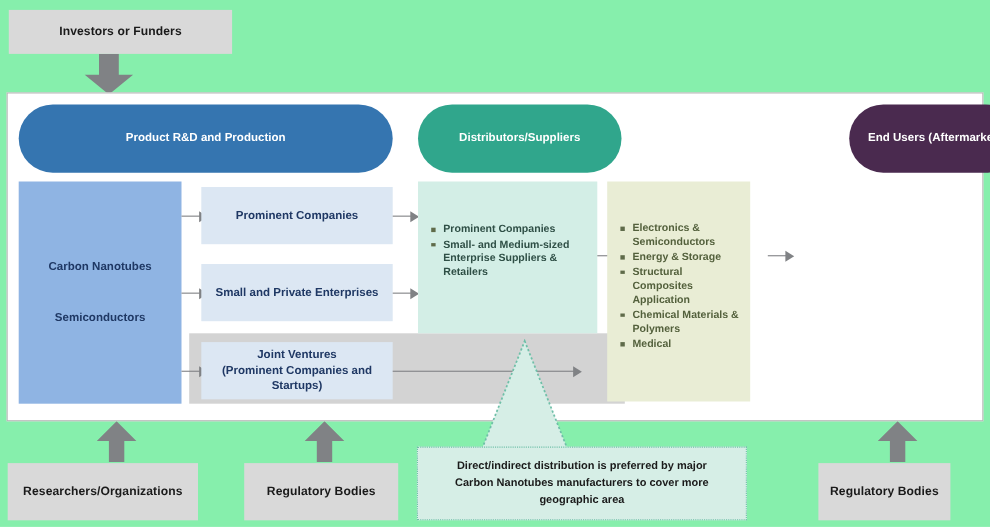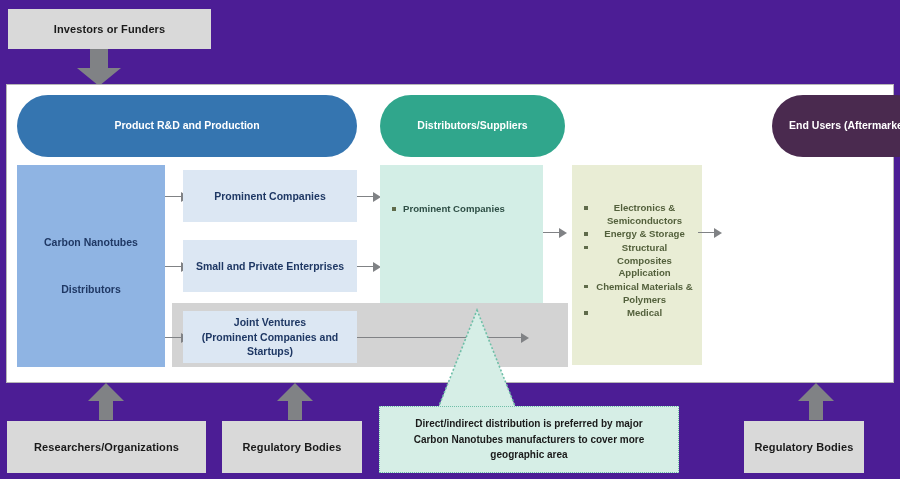--- a/index.html
+++ b/index.html
@@ -10,21 +10,21 @@
   body {
     width: 900px;
     height: 479px;
     font-family: "Liberation Sans", sans-serif;
     overflow: hidden;
   }
   #stage {
     position: relative;
     width: 900px;
     height: 479px;
-    background: #4c1d95;
+    background: #86efac;
   }
   .abs { position: absolute; box-sizing: border-box; }
 
   
   .gray-box {
     background: #d9d9d9;
     display: flex;
     align-items: center;
     justify-content: center;
     text-align: center;
@@ -152,21 +152,21 @@
   <div class="abs" id="main-frame" style="left:6px; top:84px; width:888px; height:299px;"></div>
 
   <div class="abs" id="gray-band" style="left:172px; top:303px; width:396px; height:64px; background:#d3d3d3;"></div>
 
   <div class="abs col-header" id="header-rnd" style="left:17px; top:95px; width:340px; height:62px; background:#3575b0;">
     <span>Product R&amp;D and Production</span>
   </div>
 
   <div class="abs sub-box" id="manufacturers-box" style="left:17px; top:165px; width:148px; height:202px; background:#8fb4e3; color:#1f3864; flex-direction:column;gap:32px;">
     <span>Carbon Nanotubes</span>
-    <span>Distributors</span>
+    <span>Semiconductors</span>
   </div>
 
   <div class="h-arrow-line" style="left:165px; top:196px; width:18px;"></div>
   <div class="h-arrow-head" style="left:181px; top:192px;"></div>
 
   <div class="h-arrow-line" style="left:165px; top:266px; width:18px;"></div>
   <div class="h-arrow-head" style="left:181px; top:262px;"></div>
 
   <div class="h-arrow-line" style="left:165px; top:337px; width:18px;"></div>
   <div class="h-arrow-head" style="left:181px; top:333px;"></div>
@@ -194,28 +194,29 @@
   <div class="h-arrow-line" style="left:357px; top:266px; width:18px;"></div>
   <div class="h-arrow-head" style="left:373px; top:262px;"></div>
 
   <div class="abs col-header" id="header-distributors" style="left:380px; top:95px; width:185px; height:62px; background:#30a68c;">
     <span>Distributors/Suppliers</span>
   </div>
 
   <div class="abs col-body" style="left:380px; top:165px; width:163px; height:138px; background:#d3eee6; padding:38px 10px 0 12px;">
     <ul class="bullets bullets-teal">
       <li>Prominent Companies</li>
+      <li>Small- and Medium-sized Enterprise Suppliers &amp; Retailers</li>
     </ul>
   </div>
 
   <div class="h-arrow-line" style="left:543px; top:232px; width:18px;"></div>
   <div class="h-arrow-head" style="left:559px; top:228px;"></div>
 
 
-  <div class="abs col-body" style="left:572px; top:165px; width:130px; height:200px; background:#e9edd5; padding:37px 8px 0 12px;text-align:center;">
+  <div class="abs col-body" style="left:552px; top:165px; width:130px; height:200px; background:#e9edd5; padding:37px 8px 0 12px;">
     <ul class="bullets bullets-olive">
       <li>Electronics &amp; Semiconductors</li>
       <li>Energy &amp; Storage</li>
       <li>Structural Composites Application</li>
       <li>Chemical Materials &amp; Polymers</li>
       <li>Medical</li>
     </ul>
   </div>
 
   <div class="h-arrow-line" style="left:698px; top:232px; width:18px;"></div>
@@ -231,21 +232,21 @@
   </svg>
 
   <svg class="fat-arrow-up" style="left:276px; top:383px;" width="38" height="38" viewBox="0 0 38 38">
     <polygon points="19,0 37,18 26,18 26,37 12,37 12,18 1,18" fill="#808285"></polygon>
   </svg>
 
   <svg class="fat-arrow-up" style="left:797px; top:383px;" width="38" height="38" viewBox="0 0 38 38">
     <polygon points="19,0 37,18 26,18 26,37 12,37 12,18 1,18" fill="#808285"></polygon>
   </svg>
 
-  <div class="abs gray-box" style="left:7px; top:421px; width:199px; height:52px;">
+  <div class="abs gray-box" style="left:7px; top:421px; width:173px; height:52px;">
     <span>Researchers/Organizations</span>
   </div>
 
   <div class="abs gray-box" style="left:222px; top:421px; width:140px; height:52px;">
     <span>Regulatory Bodies</span>
   </div>
 
   <div class="abs gray-box" style="left:744px; top:421px; width:120px; height:52px;">
     <span>Regulatory Bodies</span>
   </div>

